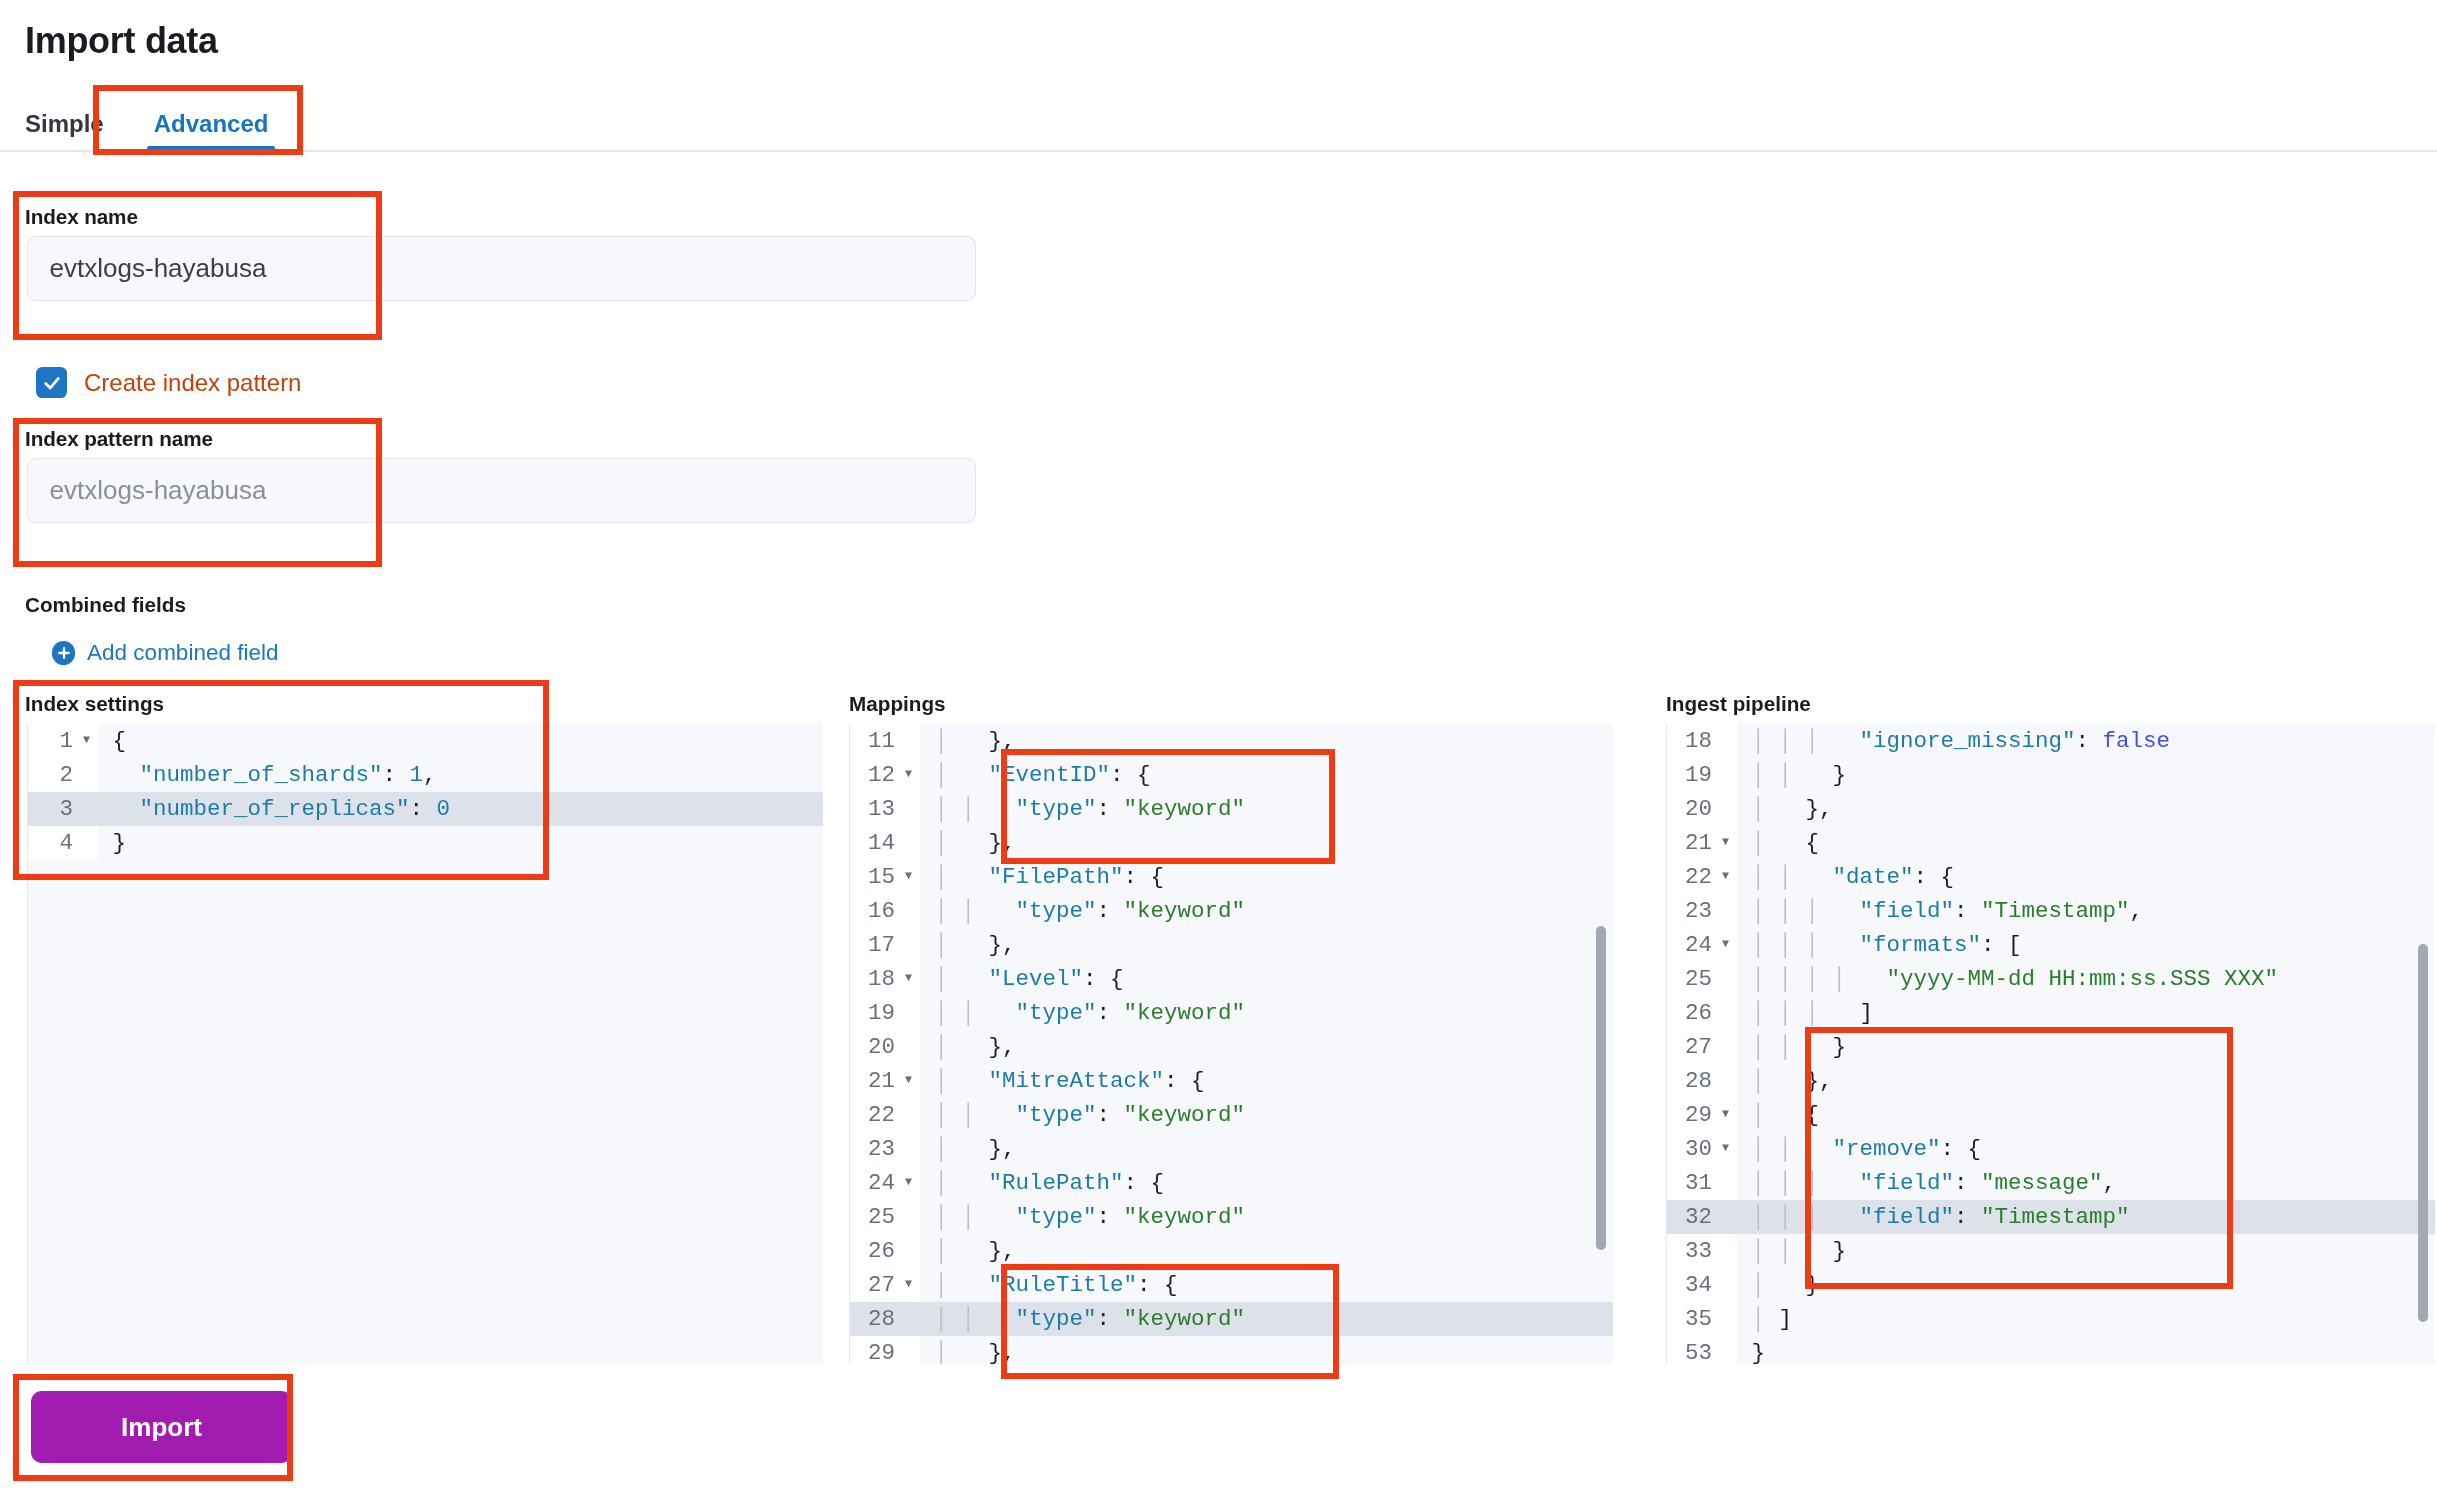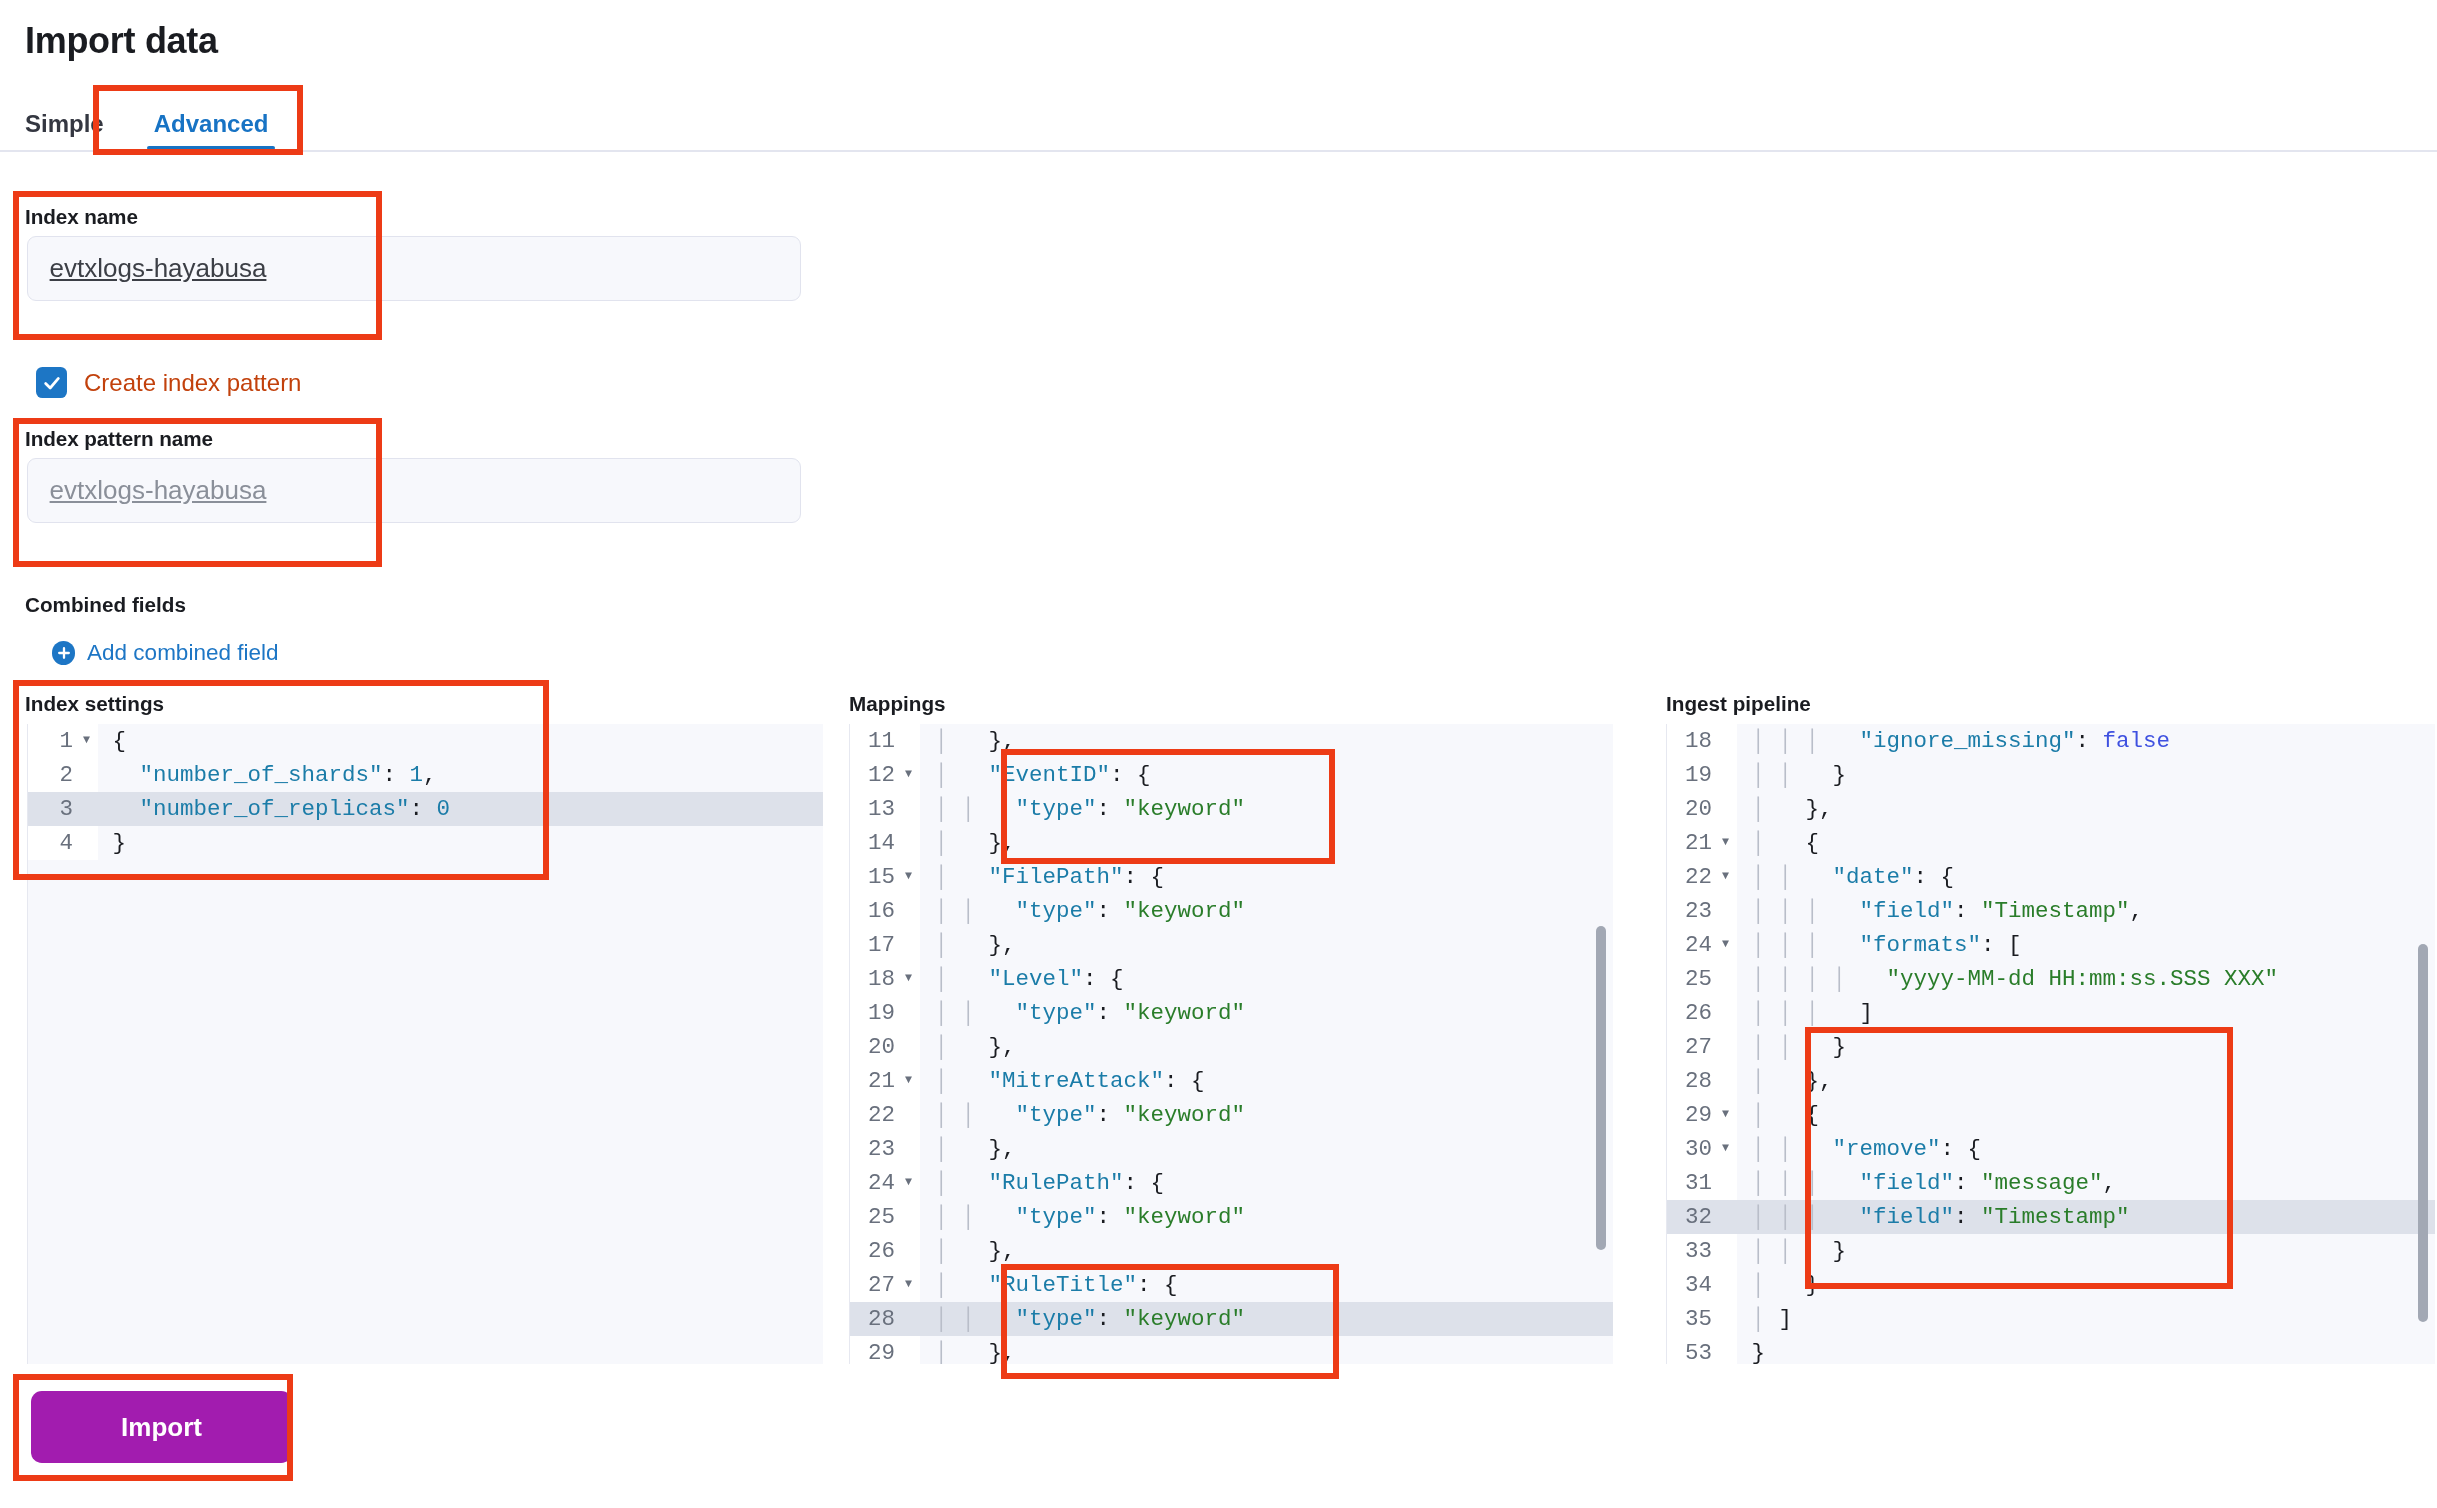--- a/index.html
+++ b/index.html
@@ -33,22 +33,22 @@
   .tabs-divider {
     position:absolute; left:0; right:0; top:150px; height:1.8px; background:#e3e5ef;
   }
 
   
   .field-label {
     font-size:20.7px; font-weight:700; color:#1a1c21; letter-spacing:-0.1px;
   }
   .text-input {
     background:#f7f8fc; border:0.9px solid #e1e3ee; border-radius:9px;
-    height:65px; width:774px; display:flex; align-items:center;
-    padding:0 21.6px; font-size:26px; color:#3c3f46;text-decoration:underline;
+    height:65px; width:949px; display:flex; align-items:center;
+    padding:0 21.6px; font-size:26px; color:#3c3f46;
   }
   .text-input.placeholder { color:#8a8f99; }
 
   #index-name-label { position:absolute; left:25px; top:205px; }
   #index-name-input { position:absolute; left:27px; top:236px; }
 
   .checkbox-row { position:absolute; left:36px; top:367px; display:flex; align-items:center; gap:17px; }
   .cb {
     width:31px; height:31px; border-radius:6.3px; background:#1d76c5;
     display:flex; align-items:center; justify-content:center; cursor:pointer; flex:none;

